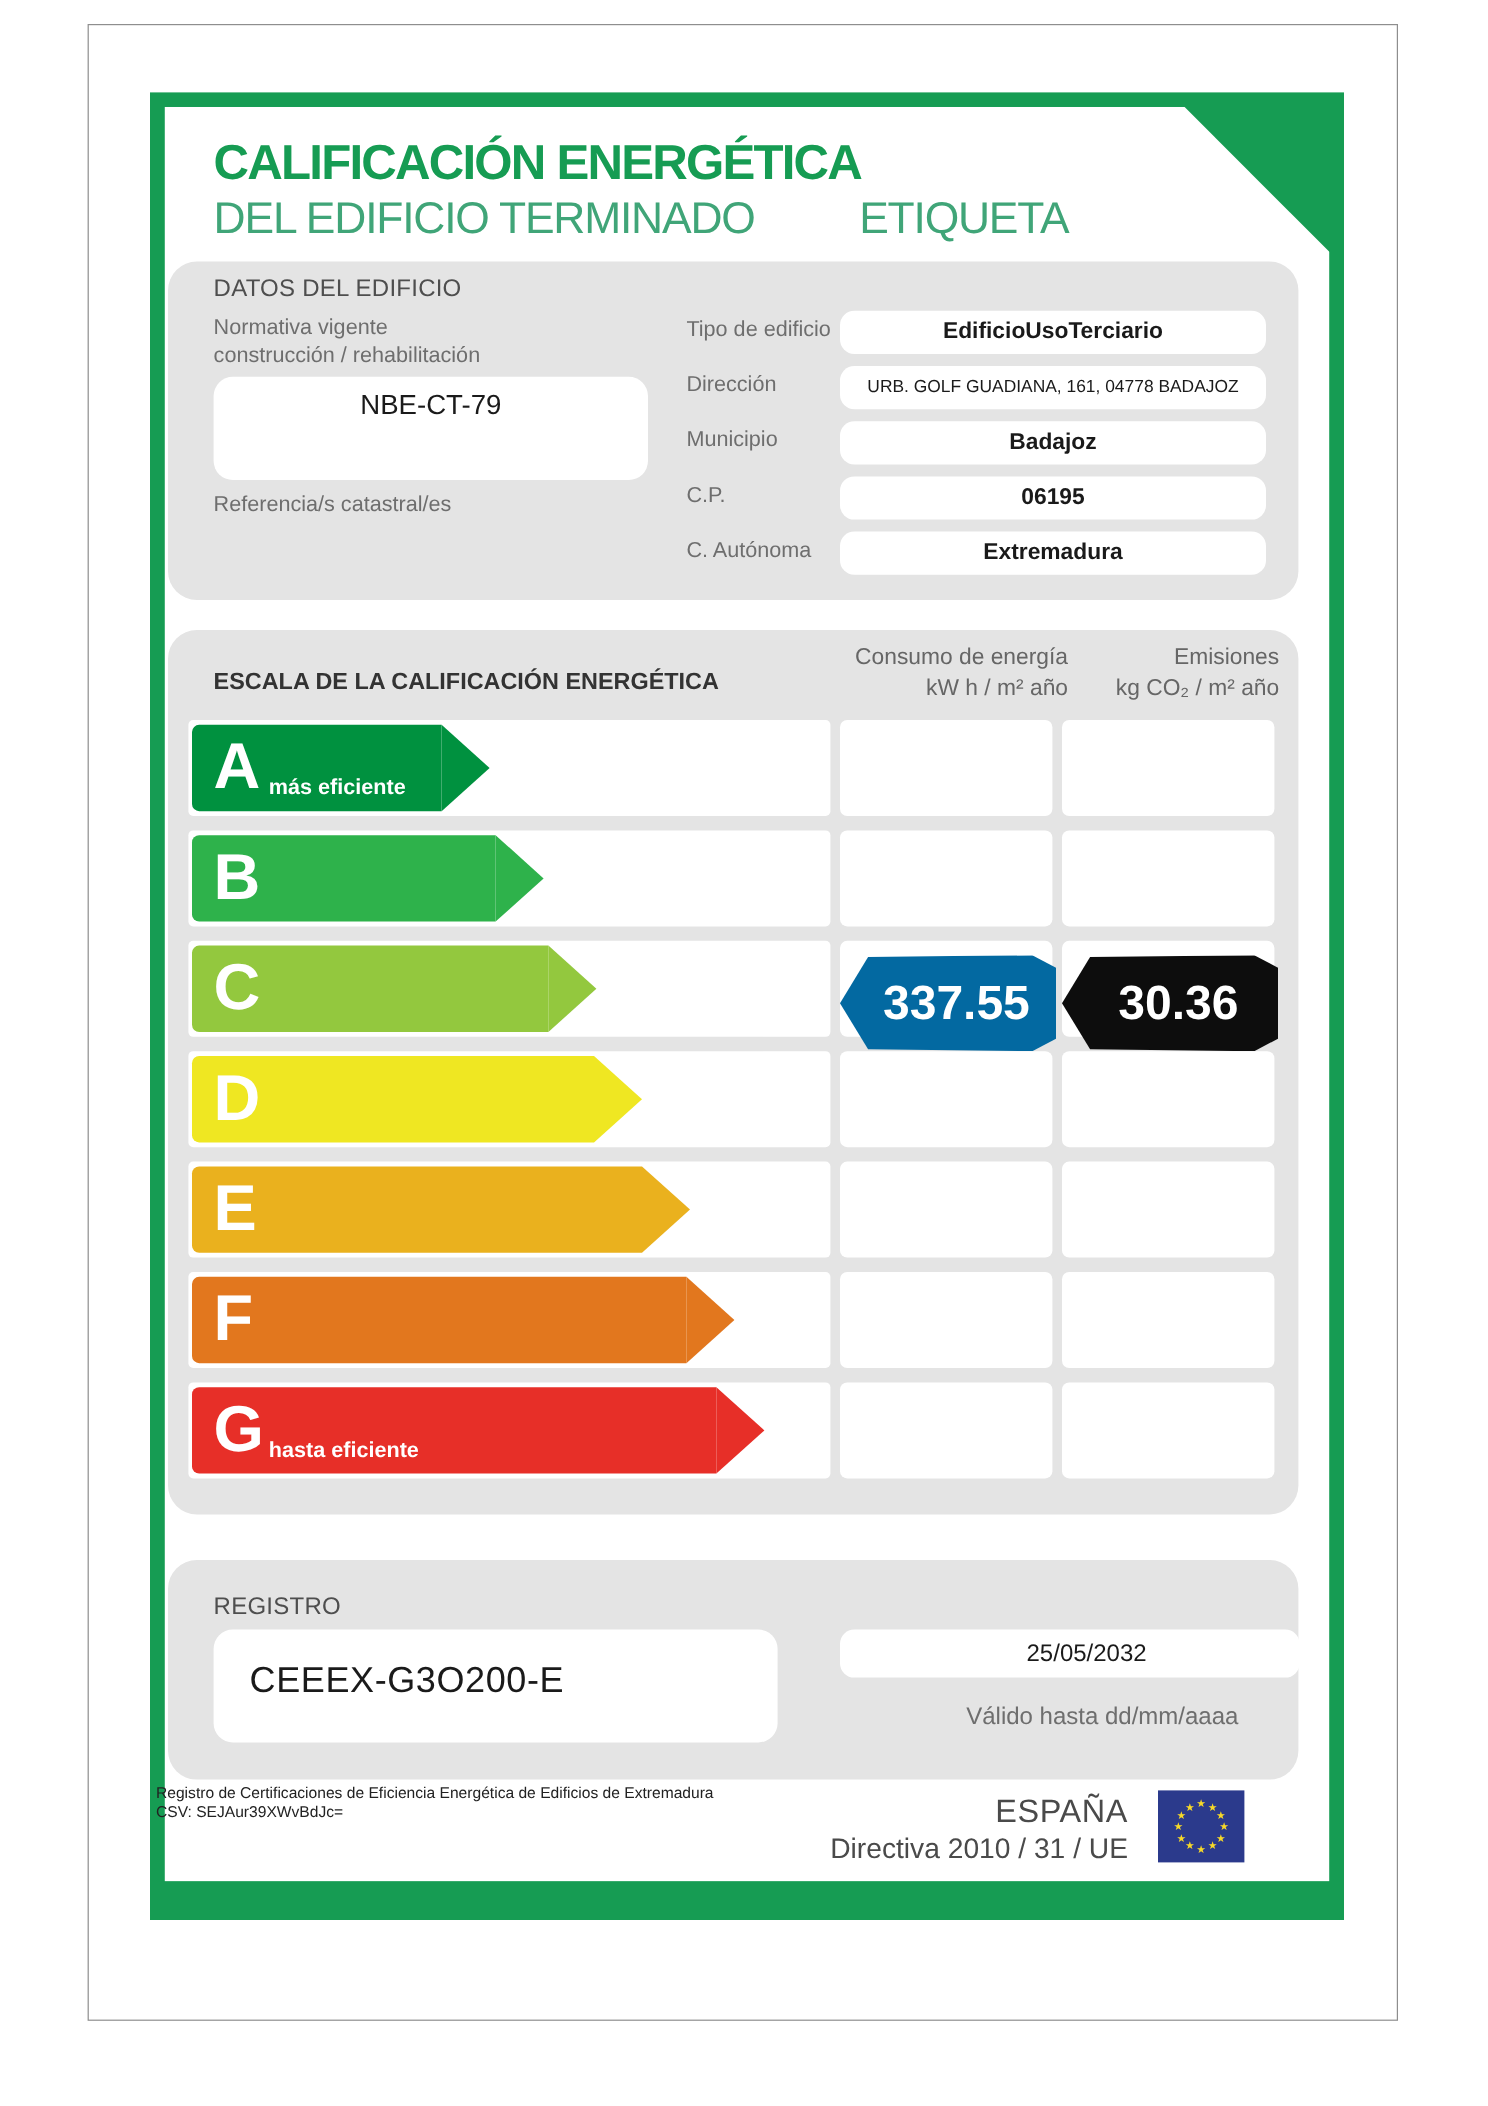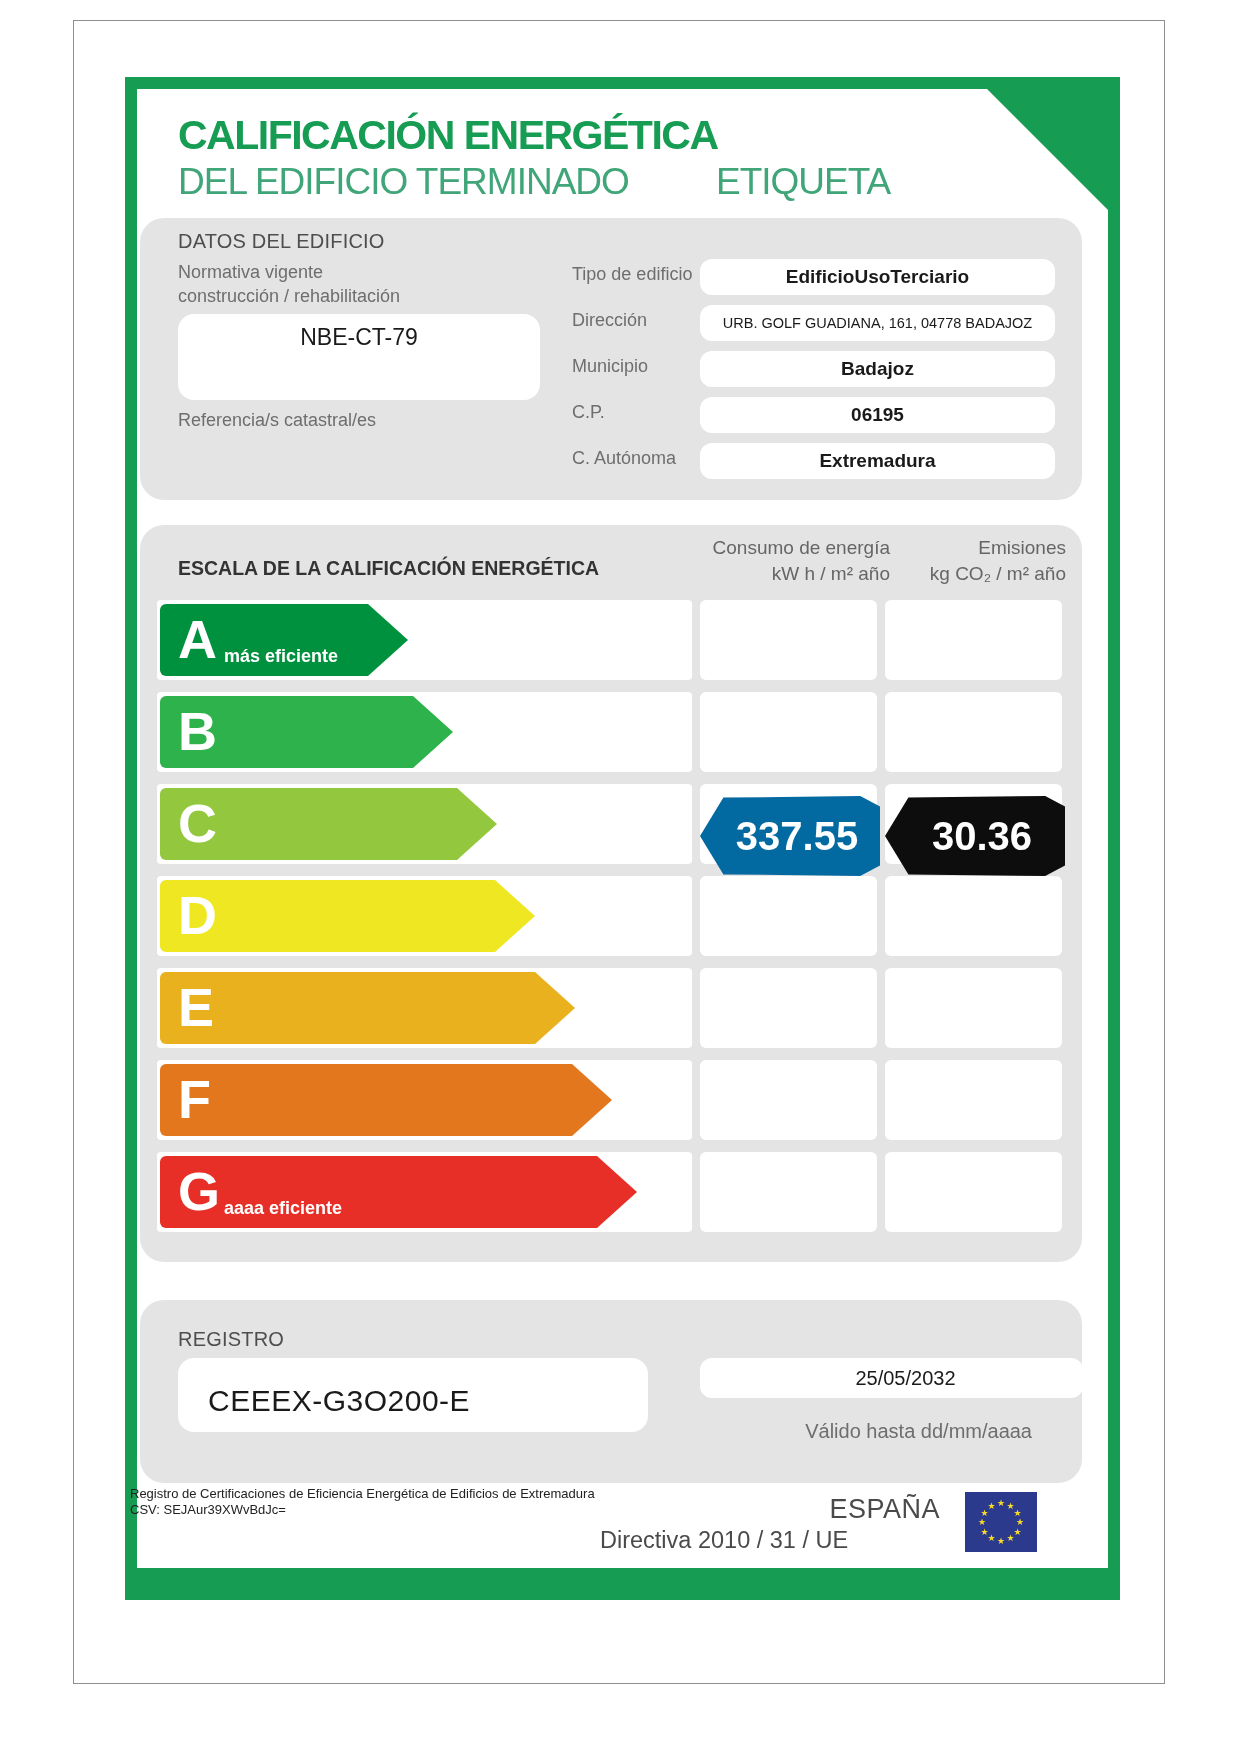--- a/index.html
+++ b/index.html
@@ -51,29 +51,29 @@
   .bar{position:absolute;left:20px;top:4px;height:72px;background:currentColor;border-radius:6px 0 0 6px;}
   .bar-letter{position:absolute;left:18px;top:0;line-height:70px;font-size:54px;font-weight:700;color:#fff;}
   .bar-note{position:absolute;bottom:9px;left:64px;font-size:18px;font-weight:700;color:#fff;white-space:nowrap;}
   .bar-tip{position:absolute;left:100%;top:0;width:0;height:0;
            border-top:36px solid transparent;border-bottom:36px solid transparent;border-left:40px solid currentColor;}
   .badge{position:absolute;left:0;top:12px;width:180px;height:80px;color:#fff;
          clip-path:polygon(0 50%,13% 2%,89% 0,100% 13%,100% 87%,89% 100%,13% 98%);
          text-align:center;line-height:80px;font-size:40px;font-weight:700;padding-left:14px;box-sizing:border-box;}
 
   .reg-title{left:38px;top:28px;}
-  .reg-box{left:38px;top:58px;width:470px;height:74px;border-radius:16px;text-align:left;
+  .reg-box{left:38px;top:58px;width:470px;height:94px;border-radius:16px;text-align:left;
            font-size:30px;padding:26px 0 0 30px;box-sizing:border-box;letter-spacing:.5px;}
   .fecha-box{left:560px;top:58px;width:355px;height:40px;line-height:40px;font-size:20px;padding-left:28px;}
   .valido{left:560px;top:120px;width:332px;text-align:right;font-size:20px;color:#6e6e6e;}
 
   .foot1{left:130px;top:1486px;font-size:13px;color:#222;}
   .foot2{left:130px;top:1502px;font-size:13px;color:#222;}
   .espana{left:640px;top:1494px;width:300px;text-align:right;font-size:27px;color:#4a4a4a;letter-spacing:.5px;}
-  .directiva{left:600px;top:1527px;width:340px;font-size:23.5px;color:#4a4a4a;}
+  .directiva{left:600px;top:1527px;width:340px;text-align:right;font-size:23.5px;color:#4a4a4a;}
   .eu-flag{left:965px;top:1492px;width:72px;height:60px;background:var(--flag-blue,#2b3a8c);}
   .eu-star{position:absolute;font-size:9px;color:var(--star-yellow,#f7d929);transform:translate(-50%,-50%);}
 </style>
 </head>
 <body>
 
 <div class="page">
   <div class="abs outer-border"></div>
   <div class="abs frame-green"></div>
   <div class="abs frame-white"></div>
@@ -166,21 +166,21 @@
             <span class="bar-letter">F</span>
             <span class="bar-tip"></span>
           </div>
         </div>
         <div class="scale-row" style="top: 627px;">
           <div class="track"></div>
           <div class="cell cell-consumo"></div>
           <div class="cell cell-emis"></div>
           <div class="bar" style="color: rgb(231, 47, 40); width: 437px;">
             <span class="bar-letter">G</span>
-            <span class="bar-note">aaaa eficiente</span>
+            <span class="bar-note">hasta eficiente</span>
             <span class="bar-tip"></span>
           </div>
         </div>
       </div>
   </div>
 
   <div class="abs panel panel-registro">
     <div class="abs sec-title reg-title">REGISTRO</div>
     <div class="abs wbox reg-box">CEEEX-G3O200-E</div>
     <div class="abs wbox fecha-box">25/05/2032</div>

